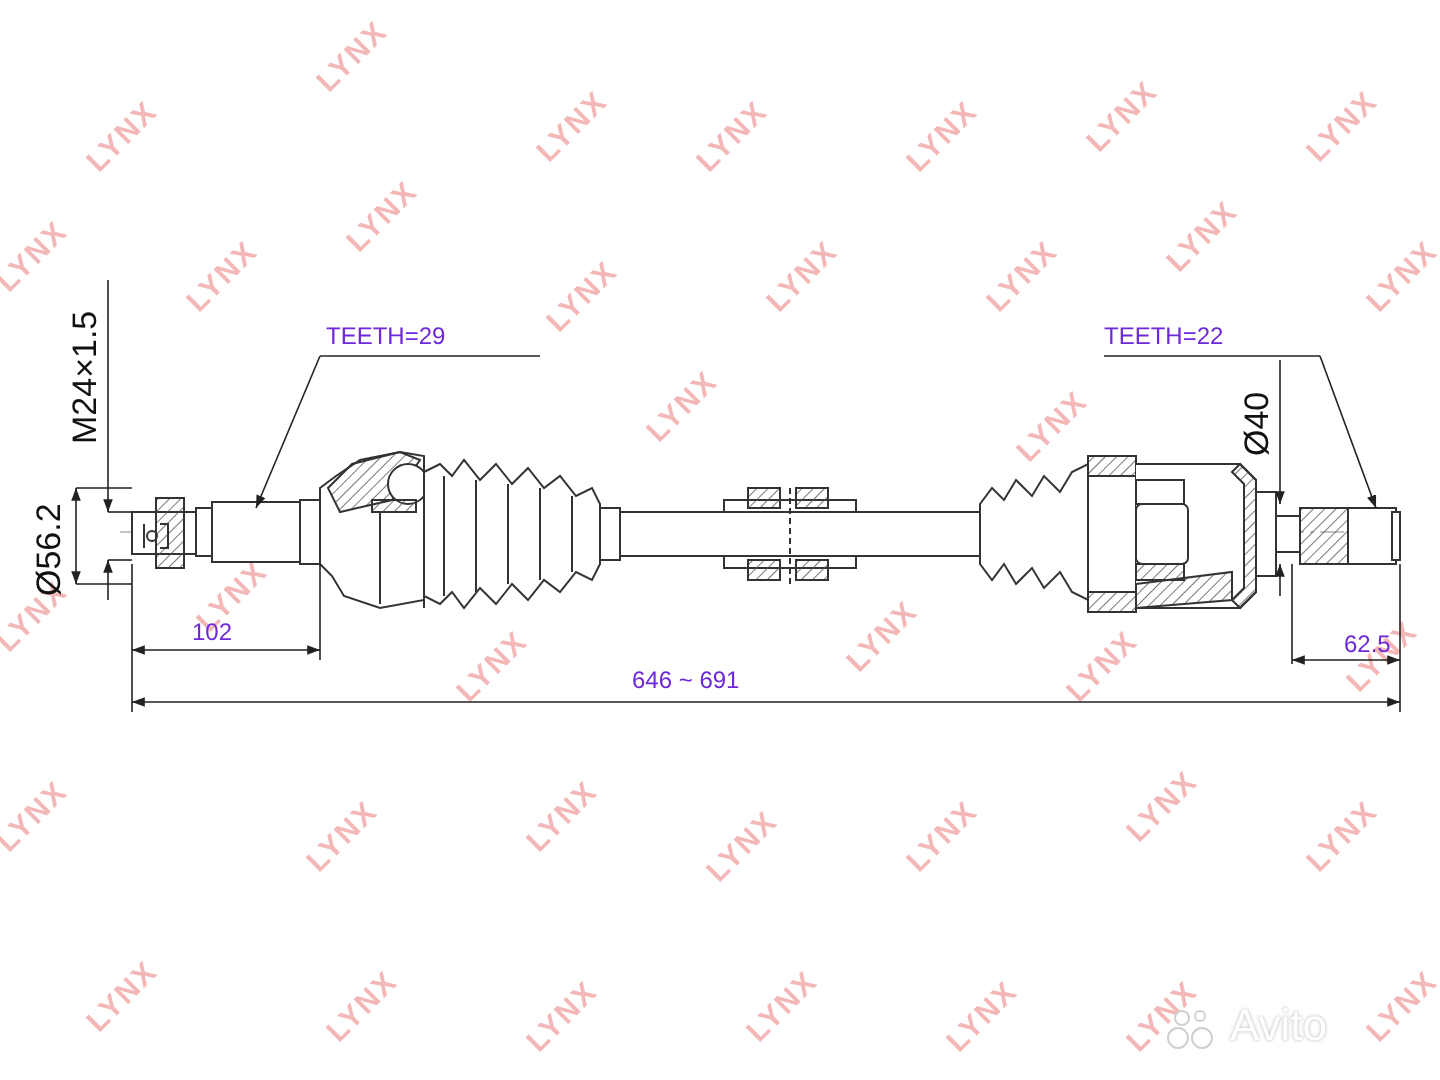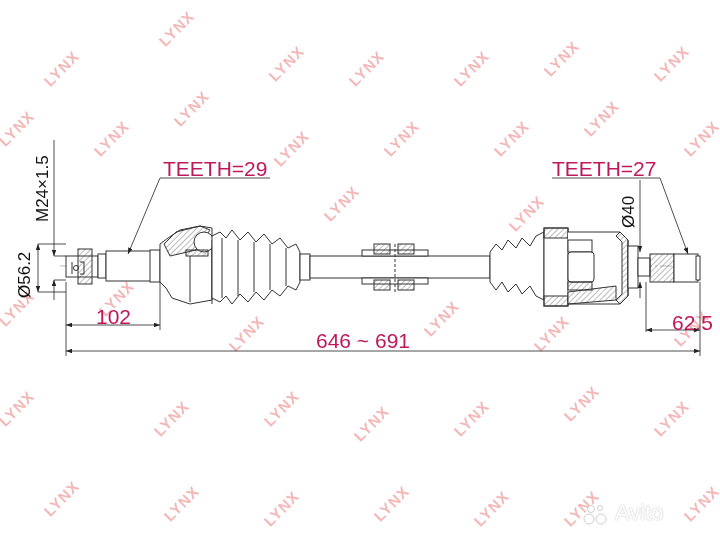--- a/index.html
+++ b/index.html
@@ -1,19 +1,19 @@
 <!DOCTYPE html>
 <html><head>
 <meta charset="utf-8">
 <style>
   html, body { margin:0; padding:0; background:#ffffff; }
   body { width:720px; height:540px; position:relative; overflow:hidden; font-family:"Liberation Sans", sans-serif; }
   #stage { position:absolute; left:0; top:0; width:720px; height:540px; }
   .wm { position:absolute; font-family:"Liberation Sans", sans-serif; font-weight:bold; font-size:15px; color:#f2a6a6; transform:rotate(-45deg); letter-spacing:1px; opacity:0.8; }
-  .lbl { position:absolute; color:#be185d; font-size:21px; line-height:17px; white-space:nowrap; }
+  .lbl { position:absolute; color:#6d28d9; font-size:12px; line-height:17px; white-space:nowrap; }
   .vlbl { position:absolute; color:#111; font-size:17px; line-height:17px; white-space:nowrap; transform:rotate(-90deg); transform-origin:left top; }
   .avbcp { position:absolute; left:303px; top:354px; font-size:44px; font-weight:bold; color:#d9d9d9; letter-spacing:-1px; }
   .avito { position:absolute; left:615px; top:500px; font-size:22px; font-weight:normal; color:#ffffff; text-shadow:0 0 2px #cfcfcf, 0 0 1px #bdbdbd; }
   .avito-dots { position:absolute; left:583px; top:503px; width:28px; height:24px; }
 </style>
 </head>
 <body>
 
 <div id="stage">
 
@@ -168,21 +168,21 @@
 
       <line x1="66" y1="325" x2="160" y2="325" marker-start="url(#arrs)" marker-end="url(#arr)"></line>
 
       <line x1="646" y1="330" x2="700" y2="330" marker-start="url(#arrs)" marker-end="url(#arr)"></line>
 
       <line x1="66" y1="351" x2="700" y2="351" marker-start="url(#arrs)" marker-end="url(#arr)"></line>
     </g>
   </svg>
 
   <div class="lbl" style="left:163px;top:160px;">TEETH=29</div>
-  <div class="lbl" style="left:552px;top:160px;">TEETH=27</div>
+  <div class="lbl" style="left:552px;top:160px;">TEETH=22</div>
   <div class="vlbl" style="left:34px;top:222px;">M24×1.5</div>
   <div class="vlbl" style="left:16px;top:298px;">Ø56.2</div>
   <div class="vlbl" style="left:620px;top:228px;">Ø40</div>
   <div class="lbl" style="left:96px;top:308px;">102</div>
   <div class="lbl" style="left:316px;top:332px;">646 ~ 691</div>
   <div class="lbl" style="left:672px;top:314px;">62.5</div>
 
   <svg class="avito-dots" viewBox="0 0 28 24">
     <circle cx="6" cy="16" r="5" fill="#fff" stroke="#cfcfcf" stroke-width="1"></circle>
     <circle cx="18" cy="16" r="5" fill="#fff" stroke="#cfcfcf" stroke-width="1"></circle>

